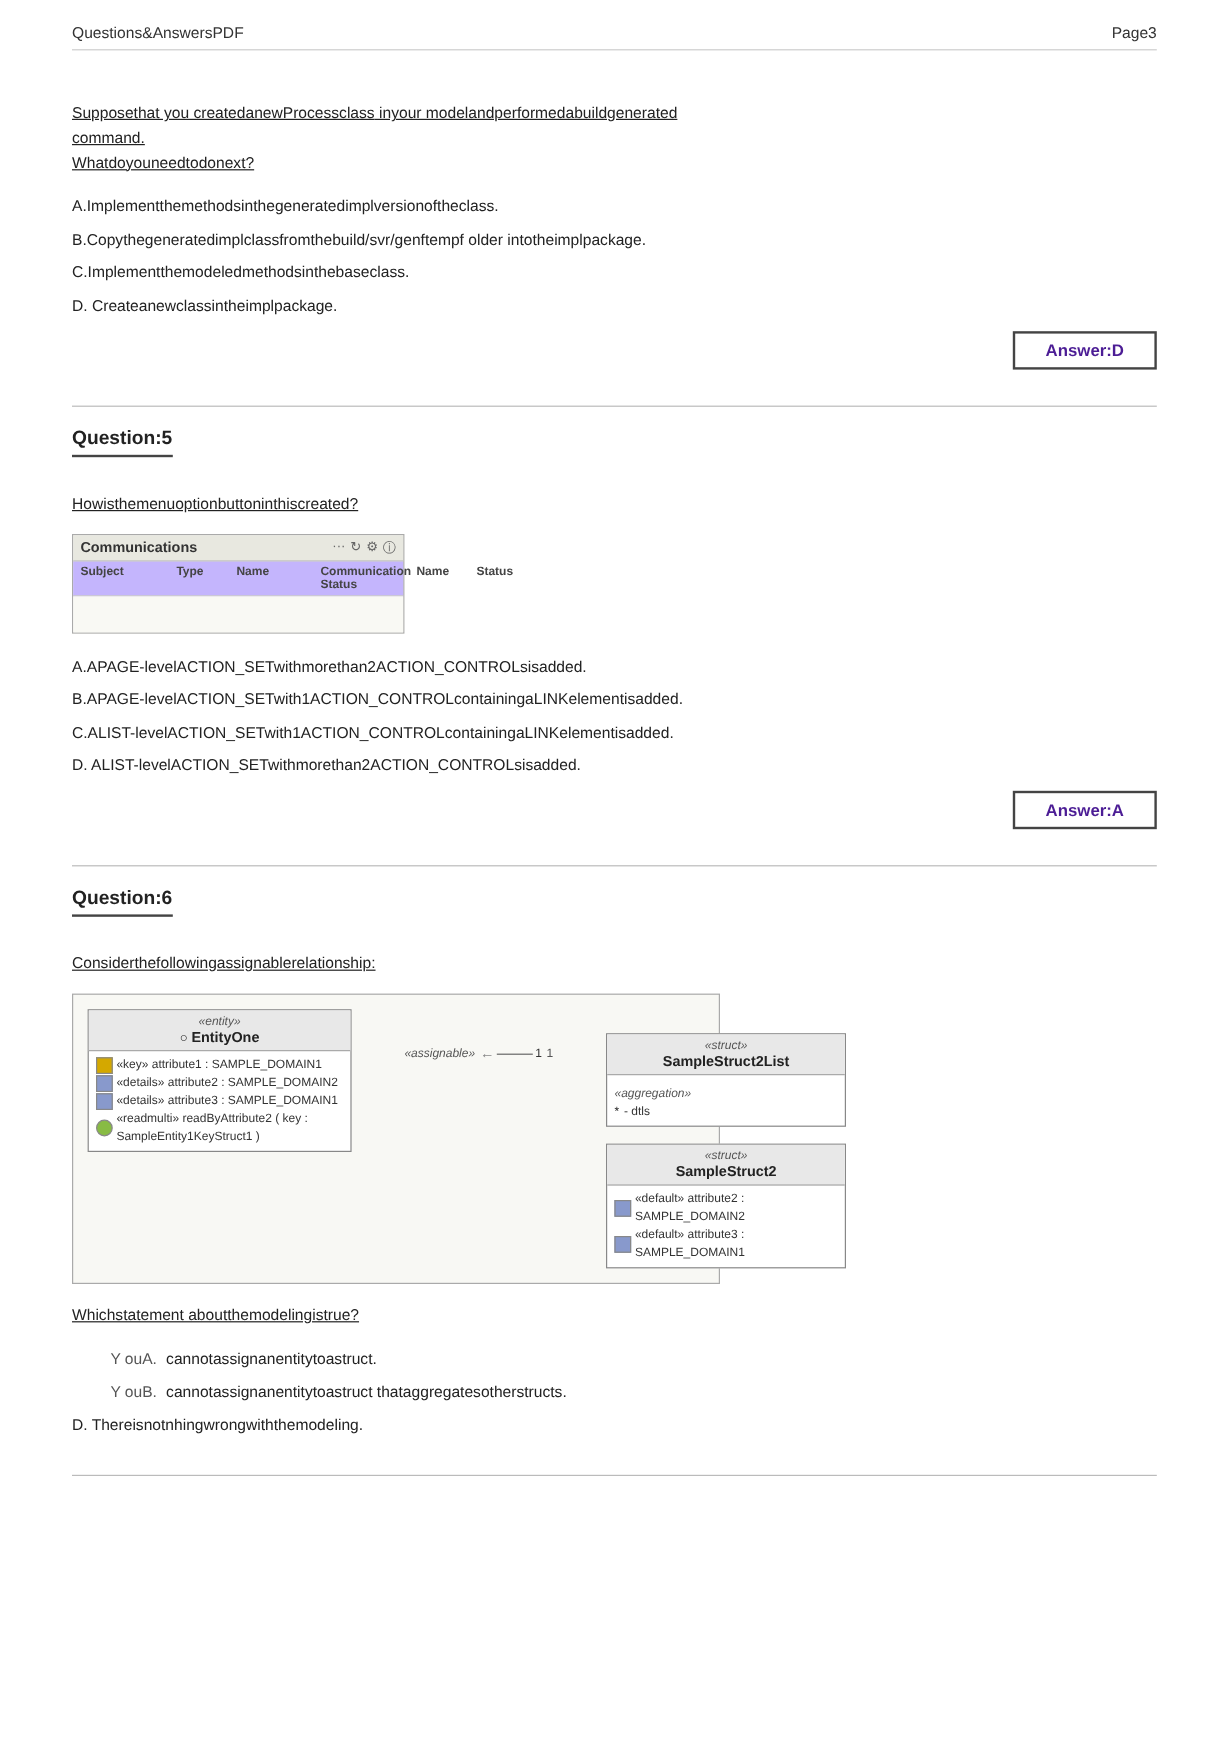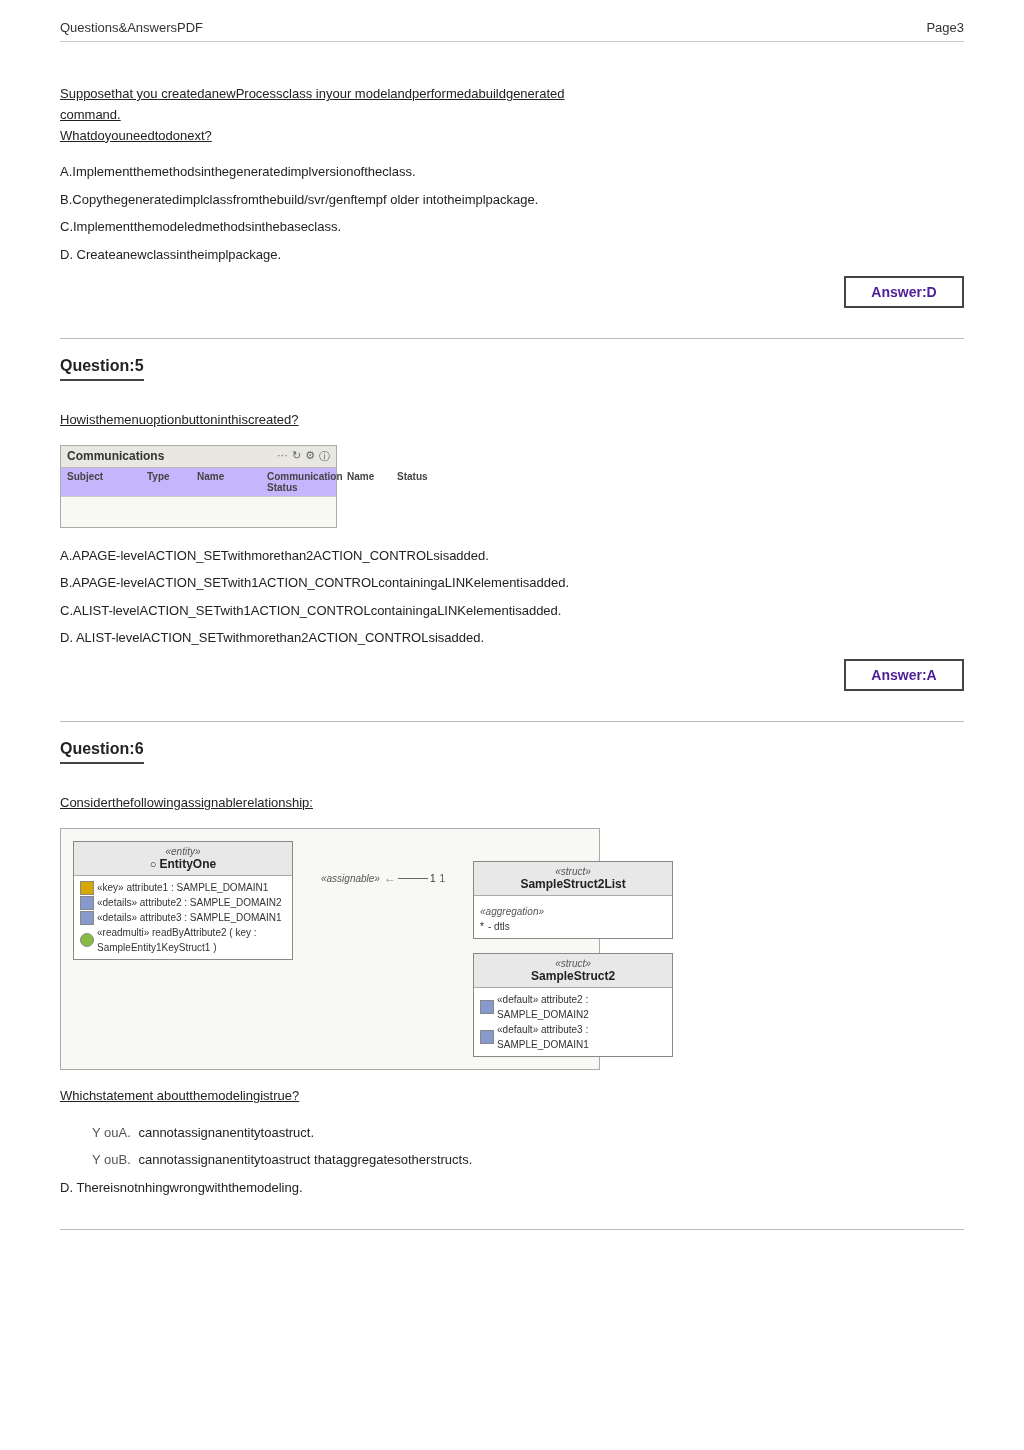--- a/index.html
+++ b/index.html
@@ -127,21 +127,21 @@
     
     .uml-diagram {
       border: 1px solid #aaa;
       background: #f8f8f4;
       width: 540px;
       min-height: 240px;
       margin: 10px 0 16px 0;
       padding: 12px;
       position: relative;
       display: flex;
-      gap: 28px;
+      gap: 44px;
       align-items: flex-start;
     }
     .uml-entity-box {
       border: 1px solid #888;
       background: #fff;
       min-width: 220px;
       font-size: 11px;
     }
     .uml-box-title {
       background: #e8e8e8;

